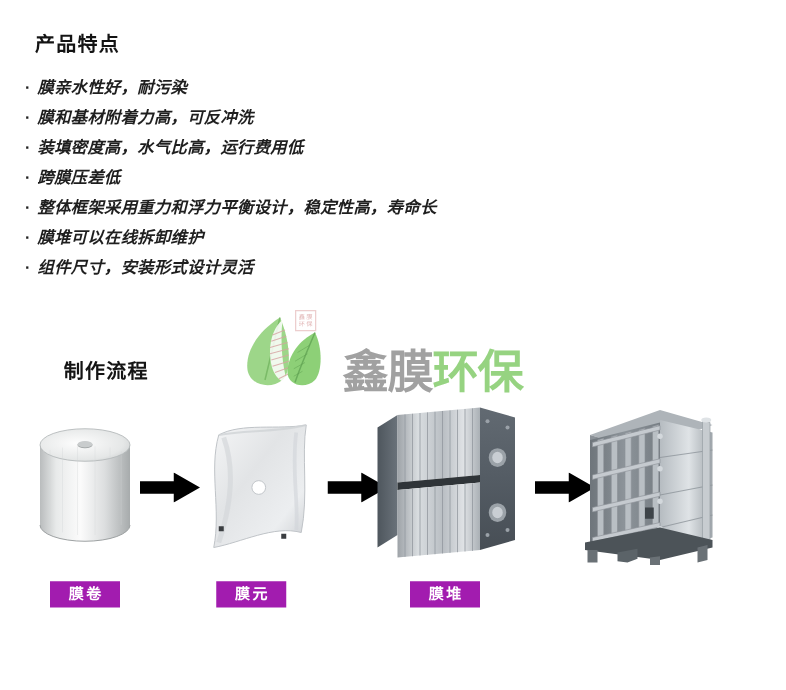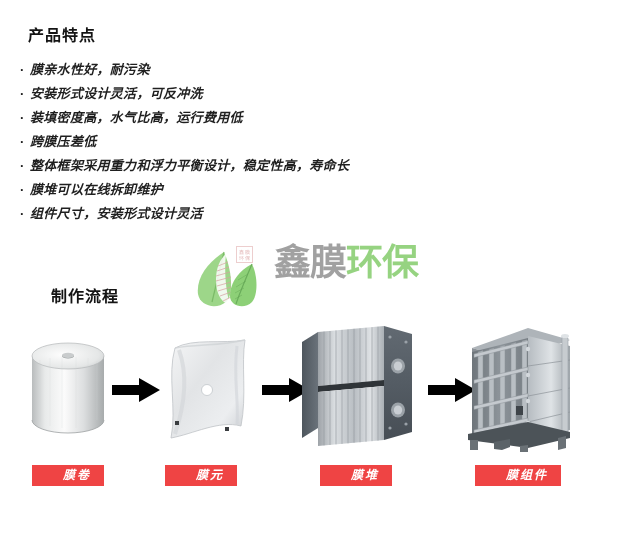--- a/index.html
+++ b/index.html
@@ -76,21 +76,21 @@
   }
 
   
   .watermark {
     position: absolute;
     left: 190px;
     top: 244px;
     width: 270px;
     height: 72px;
     display: flex;
-    align-items: flex-start;
+    align-items: flex-end;
     pointer-events: none;
     opacity: 0.92;
   }
   .wm-leaves {
     position: relative;
     width: 78px;
     height: 70px;
     flex: 0 0 78px;
   }
   .wm-leaves svg { display: block; }
@@ -161,28 +161,27 @@
   }
   .step-caption {
     position: absolute;
     top: 147px;
     left: 0;
     width: 132px;
     text-align: center;
   }
   .caption-badge {
     display: inline-block;
-    background: #ef4444;
+    background: #a21caf;
     color: #ffffff;
     font-size: 12px;
     font-weight: 700;
     letter-spacing: 2px;
-    padding: 3px 13px 4px 31px;
+    padding: 3px 13px 4px 15px;
     line-height: 14px;
-    font-style: italic;
   }
 
   
   .flow-arrow {
     position: absolute;
     top: 60px;
     width: 48px;
     height: 24px;
   }
   .flow-arrow[data-arrow="0"] { left: 112px; }
@@ -234,21 +233,21 @@
   <section class="features-section">
     <h2 class="section-heading features-heading">产品特点</h2>
 
     <ul class="feature-list">
       <li class="feature-item">
         <span class="feature-bullet">·</span>
         <span class="feature-text">膜亲水性好，耐污染</span>
       </li>
       <li class="feature-item">
         <span class="feature-bullet">·</span>
-        <span class="feature-text">安装形式设计灵活，可反冲洗</span>
+        <span class="feature-text">膜和基材附着力高，可反冲洗</span>
       </li>
       <li class="feature-item">
         <span class="feature-bullet">·</span>
         <span class="feature-text">装填密度高，水气比高，运行费用低</span>
       </li>
       <li class="feature-item">
         <span class="feature-bullet">·</span>
         <span class="feature-text">跨膜压差低</span>
       </li>
       <li class="feature-item">
@@ -543,19 +542,16 @@
             <rect x="58" y="88" width="7" height="9" fill="#3e4449"></rect>
 
             <path d="M10 116 L70 104 L112 114 L112 120 L70 130 L10 122 Z" fill="#4c5358"></path>
             <path d="M12 122 L20 122 L20 132 L12 132 Z" fill="#6a7176"></path>
             <path d="M62 128 L70 127 L70 134 L62 134 Z" fill="#6a7176"></path>
             <path d="M100 120 L108 118 L108 130 L100 132 Z" fill="#6a7176"></path>
             <path d="M36 124 L52 121 L52 129 L44 132 L36 131 Z" fill="#5b6368"></path>
           </svg>
         </div>
       </div>
-      <div class="step-caption">
-        <span class="caption-badge">膜组件</span>
-      </div>
     </div>
 
   </div>
 </div>
 
 </body></html>

